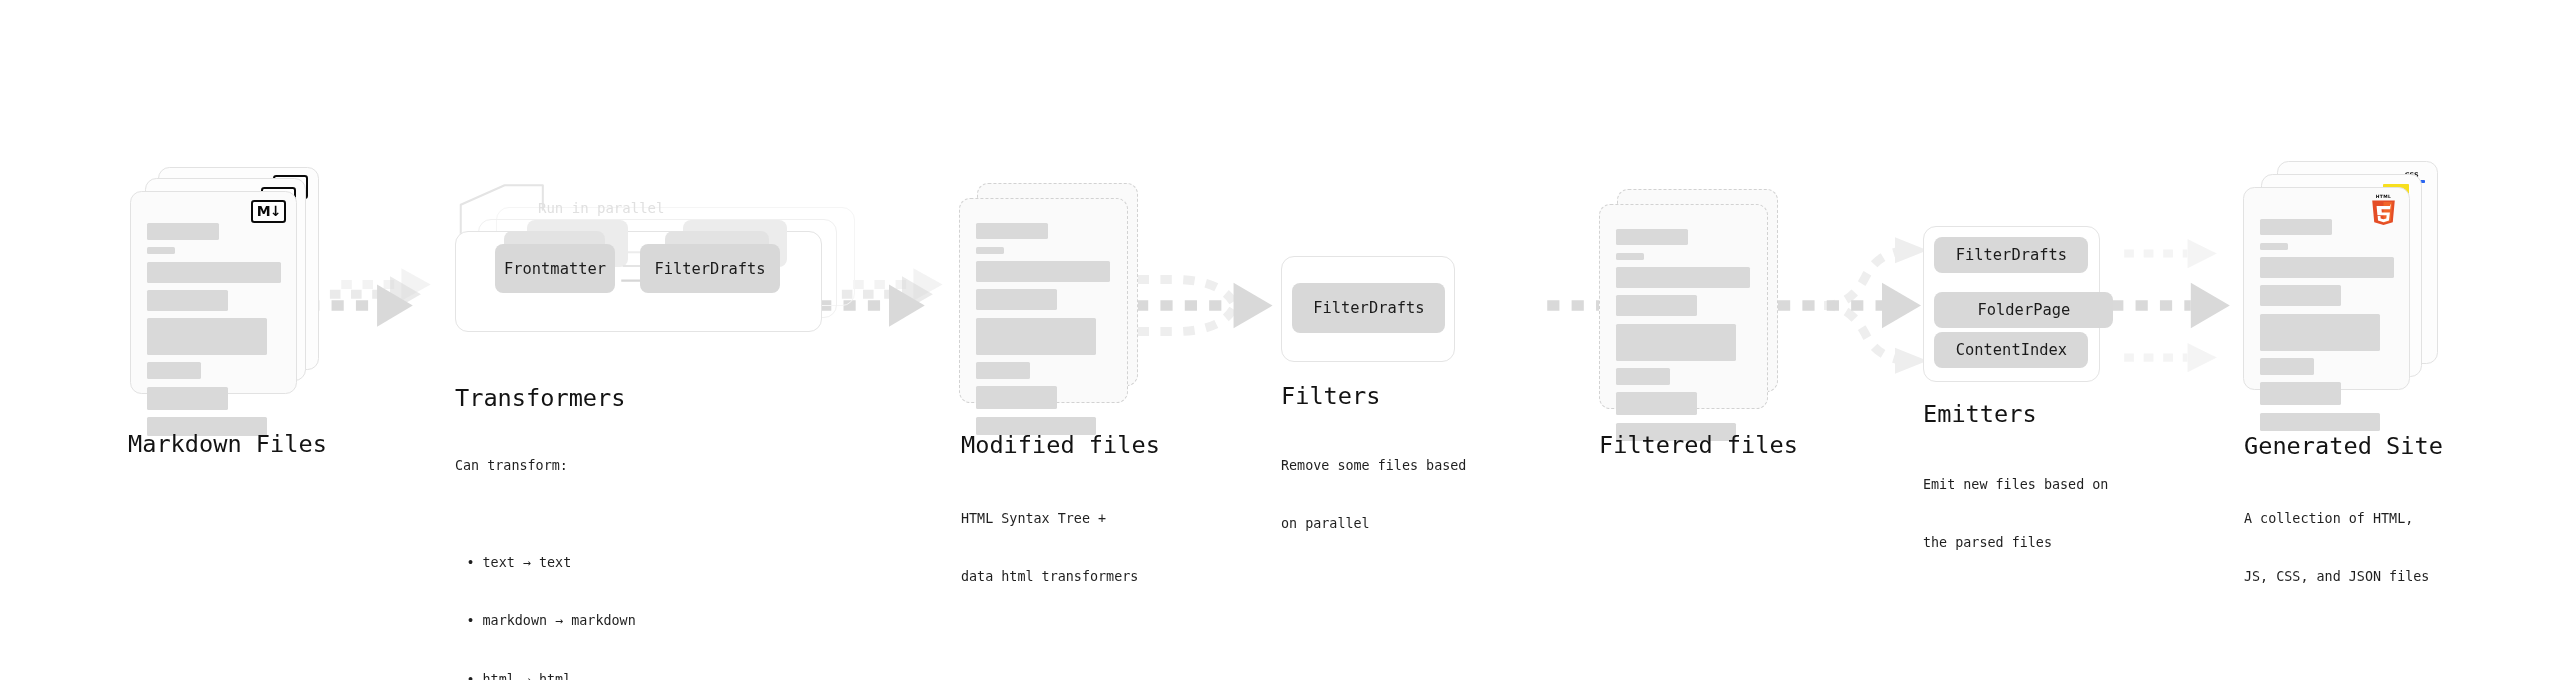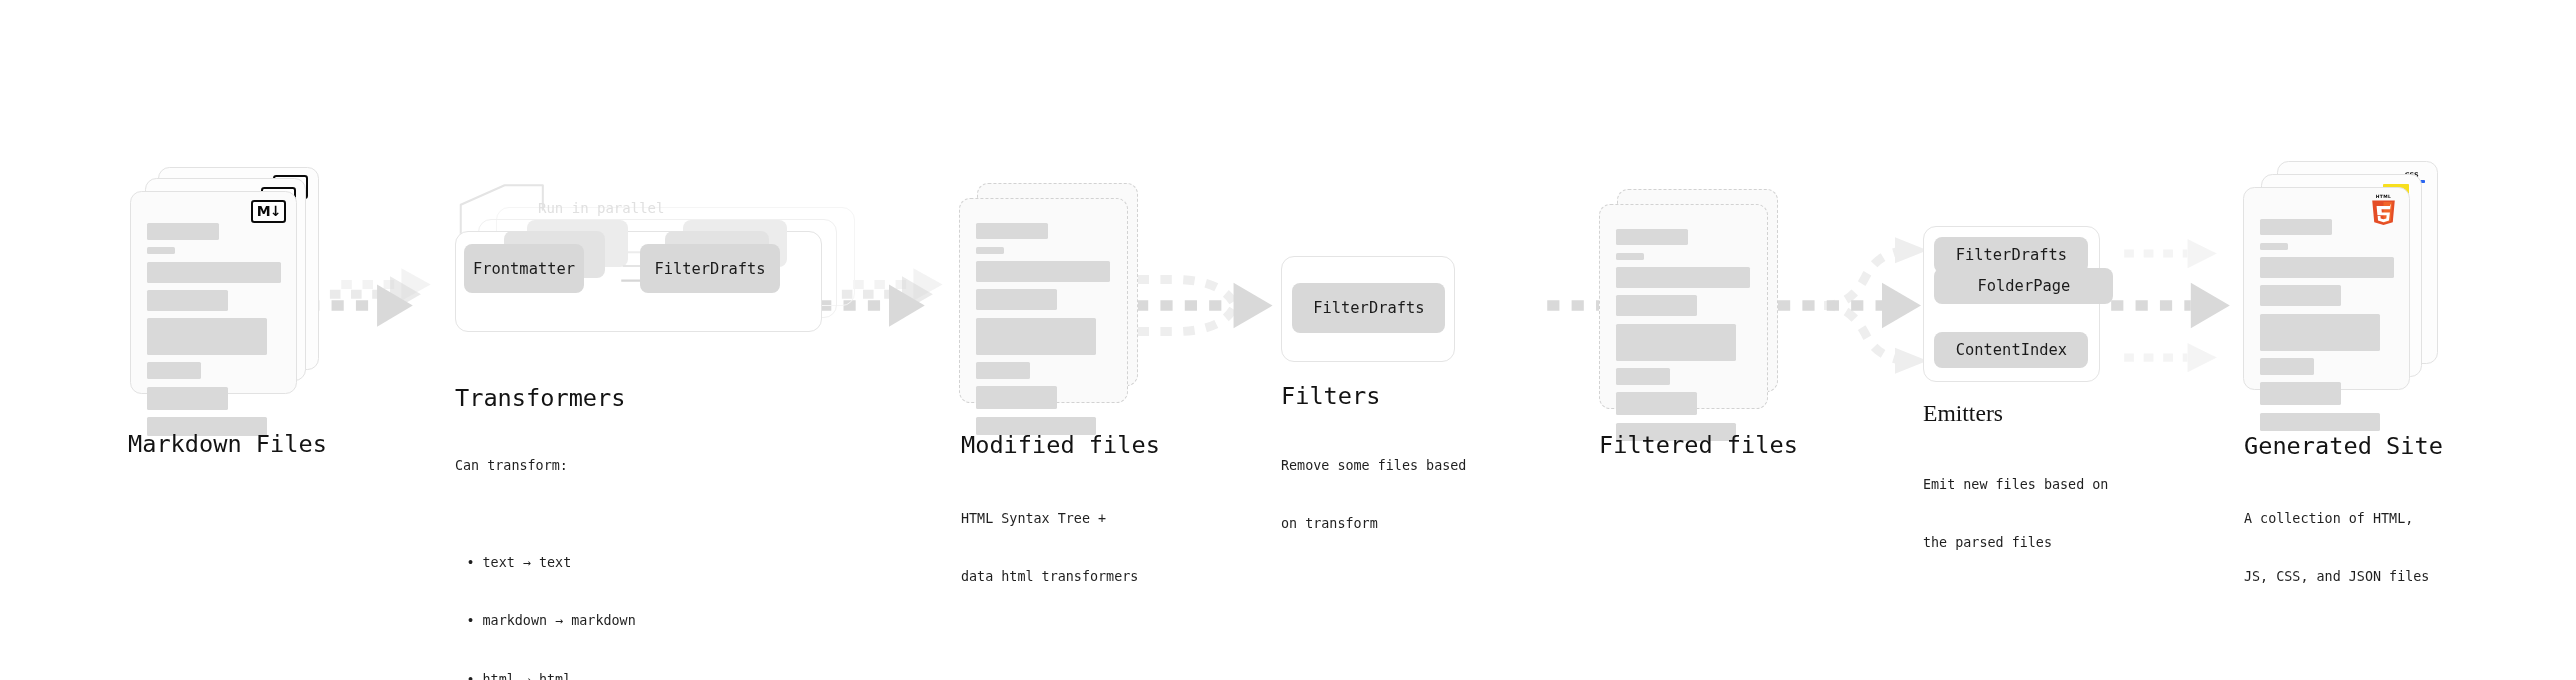--- a/index.html
+++ b/index.html
@@ -226,21 +226,21 @@
   </div>
   <div class="caption-title" style="left:128px;top:430px;">Markdown Files</div>
 
   <div class="abs" style="left:455px;top:207px;width:406px;height:146px;">
     <div class="group-box ghost2" style="left:41px;top:0px;width:359px;height:99px;"></div>
     <div class="group-box ghost" style="left:23px;top:12.2px;width:359px;height:99px;"></div>
     <div class="group-box" style="left:0px;top:24.4px;width:367px;height:101px;background:#ffffff;"></div>
 
     <div class="chip g1" style="left:72px;top:13px;width:101px;height:47px;"></div>
     <div class="chip g2" style="left:49px;top:24.4px;width:101px;height:47px;"></div>
-    <div class="chip" style="left:9px;top:37px;width:120px;height:49px;">Frontmatter</div>
+    <div class="chip" style="left:40px;top:37px;width:120px;height:49px;">Frontmatter</div>
 
     <svg class="abs" style="left:163px;top:32.5px;" width="73" height="65" viewBox="0 0 90 80">
       <line x1="8" y1="15" x2="58" y2="15" stroke="#ececec" stroke-width="2.5"></line>
       <path d="M56,9 L70,15 L56,21 z" fill="#ececec"></path>
       <line x1="6" y1="32" x2="56" y2="32" stroke="#e4e4e4" stroke-width="2.5"></line>
       <path d="M54,26 L68,32 L54,38 z" fill="#e4e4e4"></path>
       <line x1="4" y1="50" x2="54" y2="50" stroke="#d6d6d6" stroke-width="2.5"></line>
       <path d="M52,44 L66,50 L52,56 z" fill="#d6d6d6"></path>
     </svg>
 
@@ -282,21 +282,21 @@
     <div>data html transformers</div>
   </div>
 
   <div class="abs" style="left:1281px;top:256px;width:179px;height:128px;">
     <div class="group-box" style="left:0px;top:0px;width:174px;height:106px;"></div>
     <div class="chip" style="left:11.4px;top:27px;width:153px;height:50px;">FilterDrafts</div>
   </div>
   <div class="caption-title" style="left:1281px;top:382px;">Filters</div>
   <div class="caption-sub" style="left:1281px;top:417px;">
     <div>Remove some files based</div>
-    <div>on transform</div>
+    <div>on parallel</div>
   </div>
 
   <div class="doc-stack" style="left:1599px;top:189px;width:195px;height:236px;">
     <div class="doc-card dashed" style="left:18px;top:0px;width:161px;height:203px;"></div>
     <div class="doc-card dashed" style="left:0px;top:14.6px;width:169px;height:205px;">
       <div class="doc-lines" style="top:24.4px;">
         <div class="doc-line" style="width:72px;height:16.3px;"></div>
         <div class="doc-line" style="width:28px;height:7.3px;"></div>
         <div class="doc-line" style="width:134px;height:21px;"></div>
         <div class="doc-line" style="width:81px;height:21px;"></div>
@@ -305,24 +305,24 @@
         <div class="doc-line" style="width:81px;height:23px;"></div>
         <div class="doc-line" style="width:120px;height:18.7px;"></div>
       </div>
     </div>
   </div>
   <div class="caption-title" style="left:1599px;top:431px;">Filtered files</div>
 
   <div class="abs" style="left:1923px;top:226px;width:187px;height:163px;">
     <div class="group-box" style="left:0px;top:0px;width:177px;height:156px;"></div>
     <div class="chip" style="left:11.4px;top:10.6px;width:154px;height:36px;">FilterDrafts</div>
-    <div class="chip" style="left:11.4px;top:42px;width:179px;height:36px;">FolderPage</div>
+    <div class="chip" style="left:11.4px;top:66px;width:179px;height:36px;">FolderPage</div>
     <div class="chip" style="left:11.4px;top:106px;width:154px;height:36px;">ContentIndex</div>
   </div>
-  <div class="caption-title" style="left:1923px;top:400px;font-family:Liberation Serif, serif;">Emitters</div>
+  <div class="caption-title" style="left:1923px;top:400px;">Emitters</div>
   <div class="caption-sub" style="left:1923px;top:436px;">
     <div>Emit new files based on</div>
     <div>the parsed files</div>
   </div>
 
   <div class="doc-stack" style="left:2243px;top:161px;width:211px;height:252px;">
     <div class="doc-card back" style="left:34px;top:0px;width:161px;height:203px;">
       <div class="badge-css">
         <span class="css-word">CSS</span>
         <span class="css-bar"></span>

